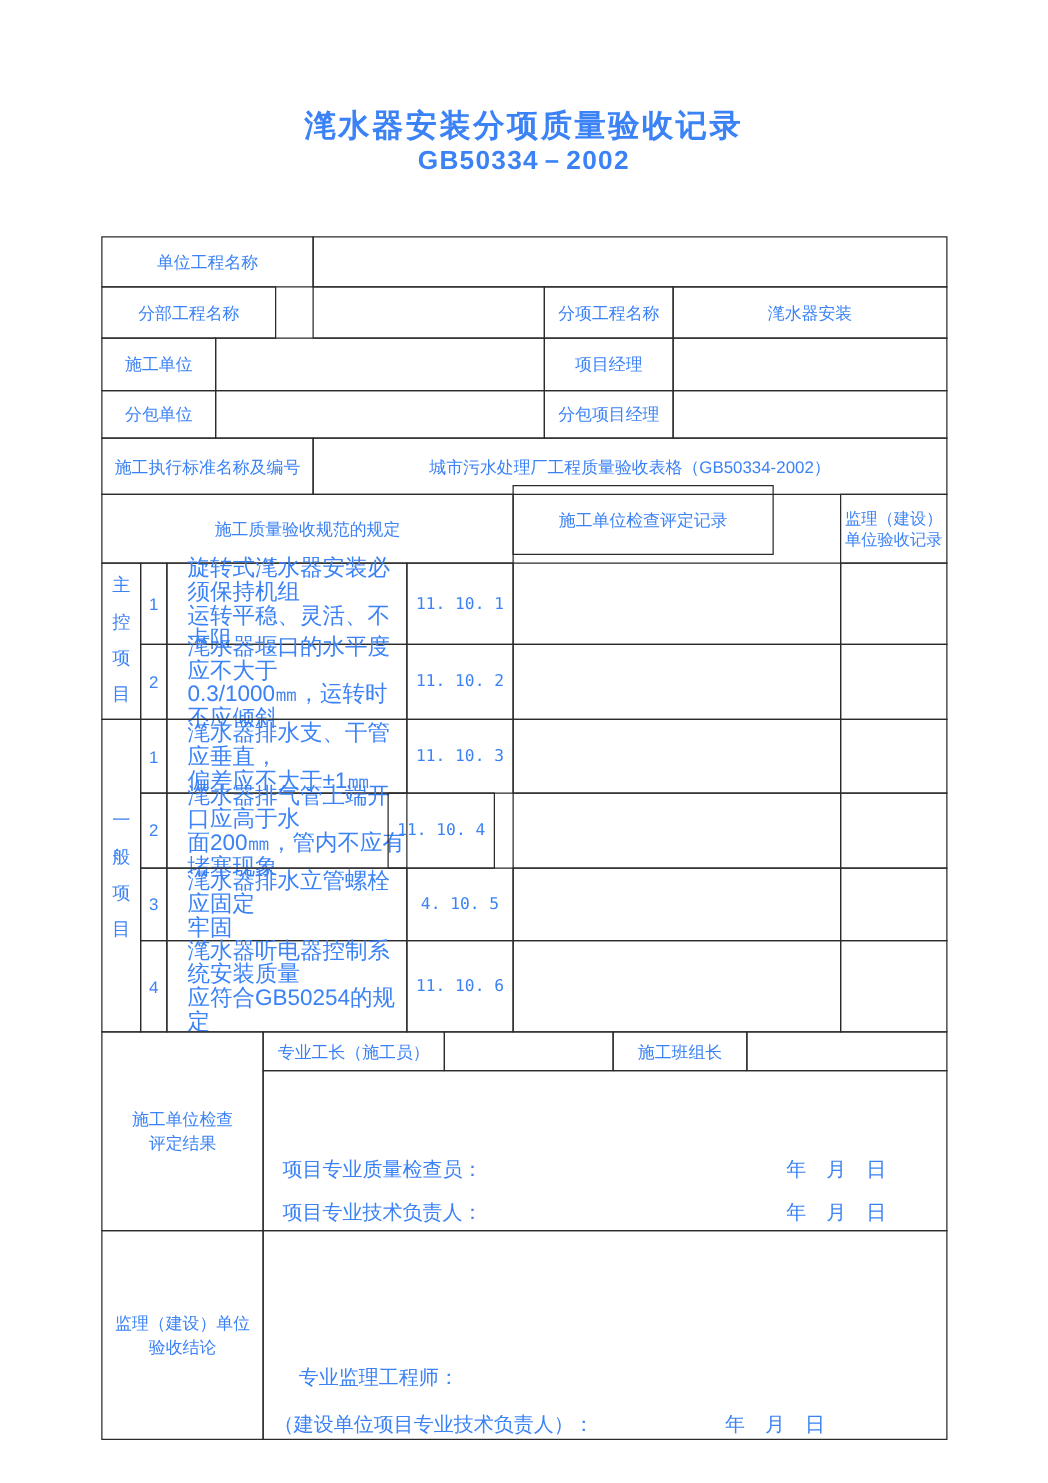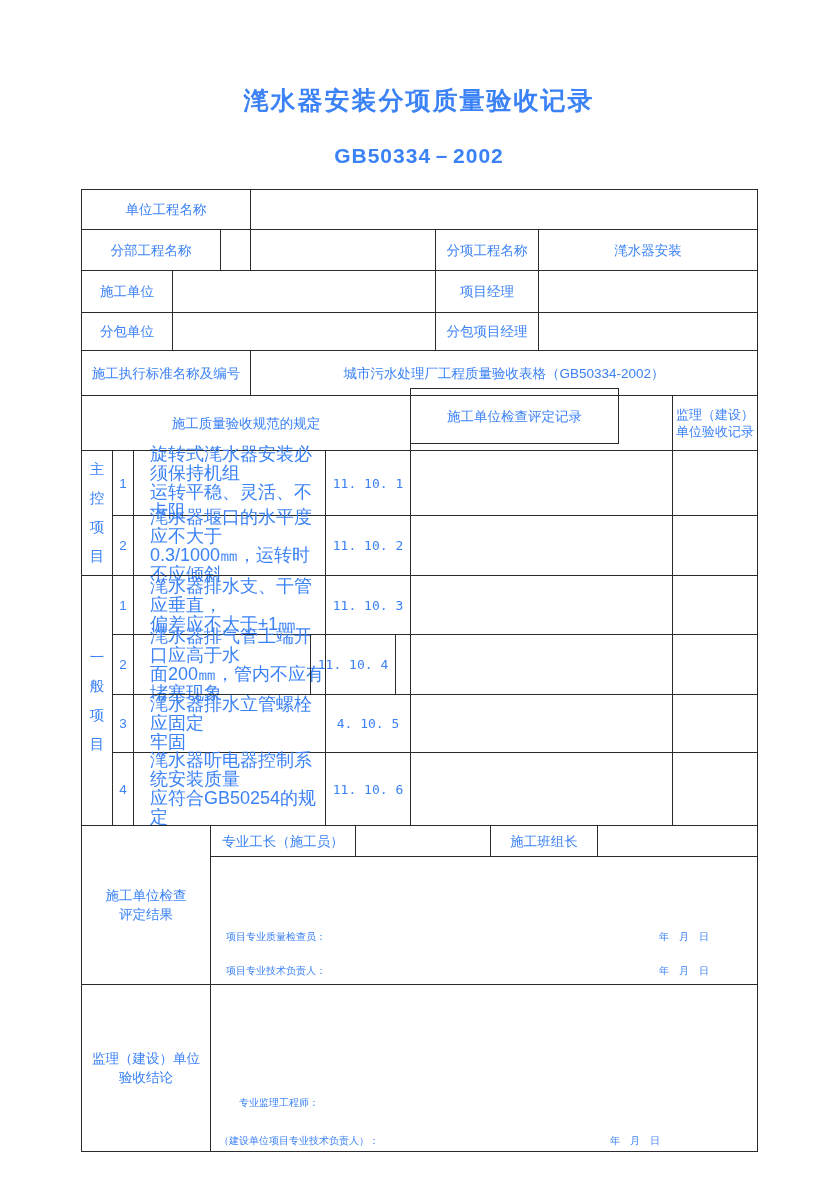--- a/index.html
+++ b/index.html
@@ -3,31 +3,31 @@
 <meta charset="utf-8">
 <style>
   html,body{margin:0;padding:0;background:#ffffff;}
   .sheet{
     position:relative;width:838px;height:1186px;background:#ffffff;
     font-family:"Liberation Sans",sans-serif;color:#3b82f6;overflow:hidden;
   }
   .title1{position:absolute;top:84px;left:0;width:100%;text-align:center;
     font-size:25px;font-weight:bold;letter-spacing:2px;}
   .title2{position:absolute;top:114px;left:0;width:100%;text-align:center;
-    font-size:21px;font-weight:bold;letter-spacing:1px;margin-top:28px;}
+    font-size:21px;font-weight:bold;letter-spacing:1px;}
   .c{position:absolute;border:1px solid #2b2b2b;box-sizing:border-box;
     display:flex;align-items:center;justify-content:center;
     font-size:13.5px;line-height:19px;text-align:center;margin-top:32px;}
   .cl{justify-content:flex-start;text-align:left;padding-left:5px;}
   .pre{white-space:pre-line;}
   .desc{font-size:18px;line-height:19px;padding-left:16px;}
   .clause{font-family:"DejaVu Sans Mono",monospace;font-size:13px;}
   .vt{width:16px;word-break:break-all;line-height:29px;font-size:14.5px;text-align:center;}
   .hdr2{font-size:13px;line-height:17px;}
-  .sig{position:absolute;font-size:10px;white-space:nowrap;}
+  .sig{position:absolute;font-size:16px;white-space:nowrap;}
 </style>
 </head>
 <body>
 
 <div class="sheet">
 
   <div class="title1">滗水器安装分项质量验收记录</div>
   <div class="title2">GB50334－2002</div>
 
   <div class="c" style="left:81px;top:157px;width:170px;height:41px">单位工程名称</div>

